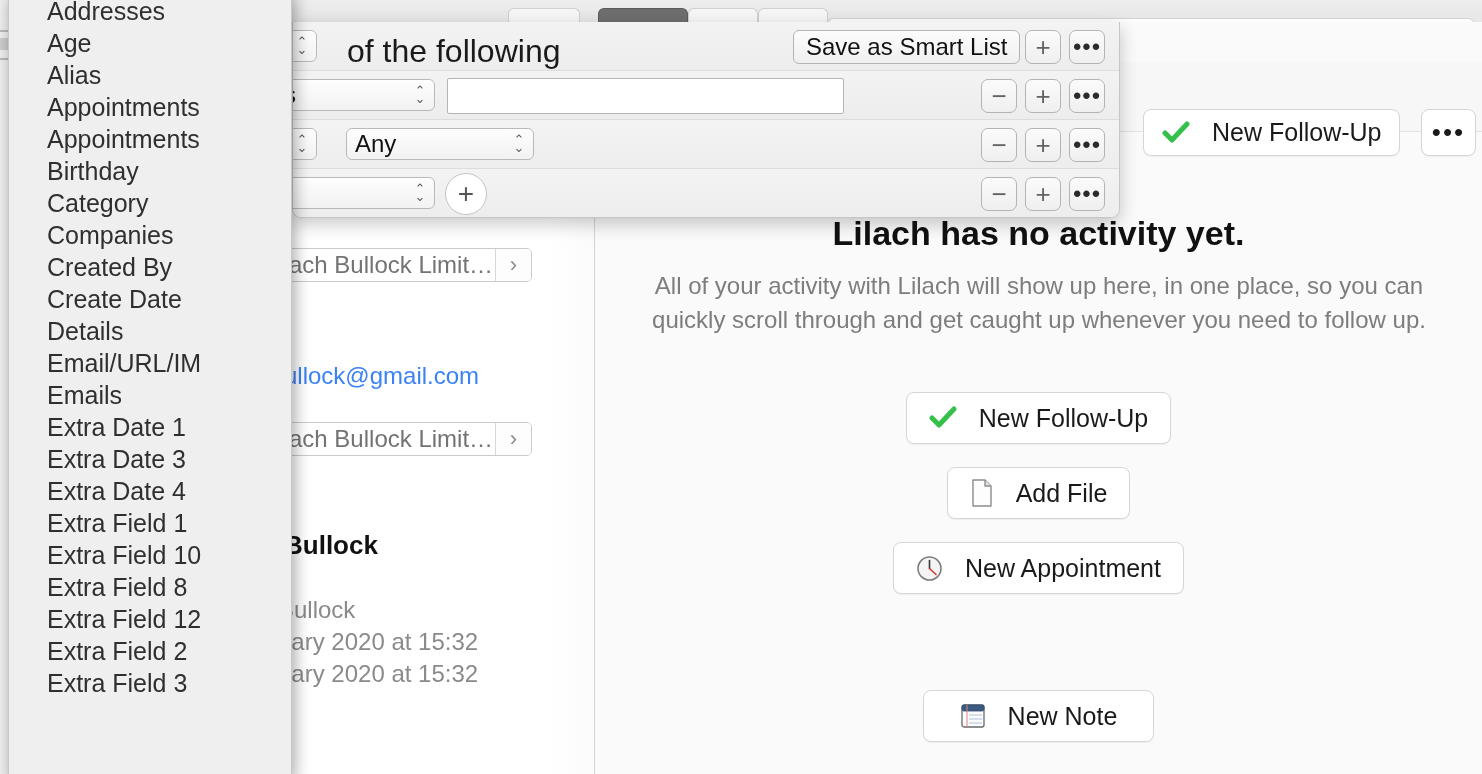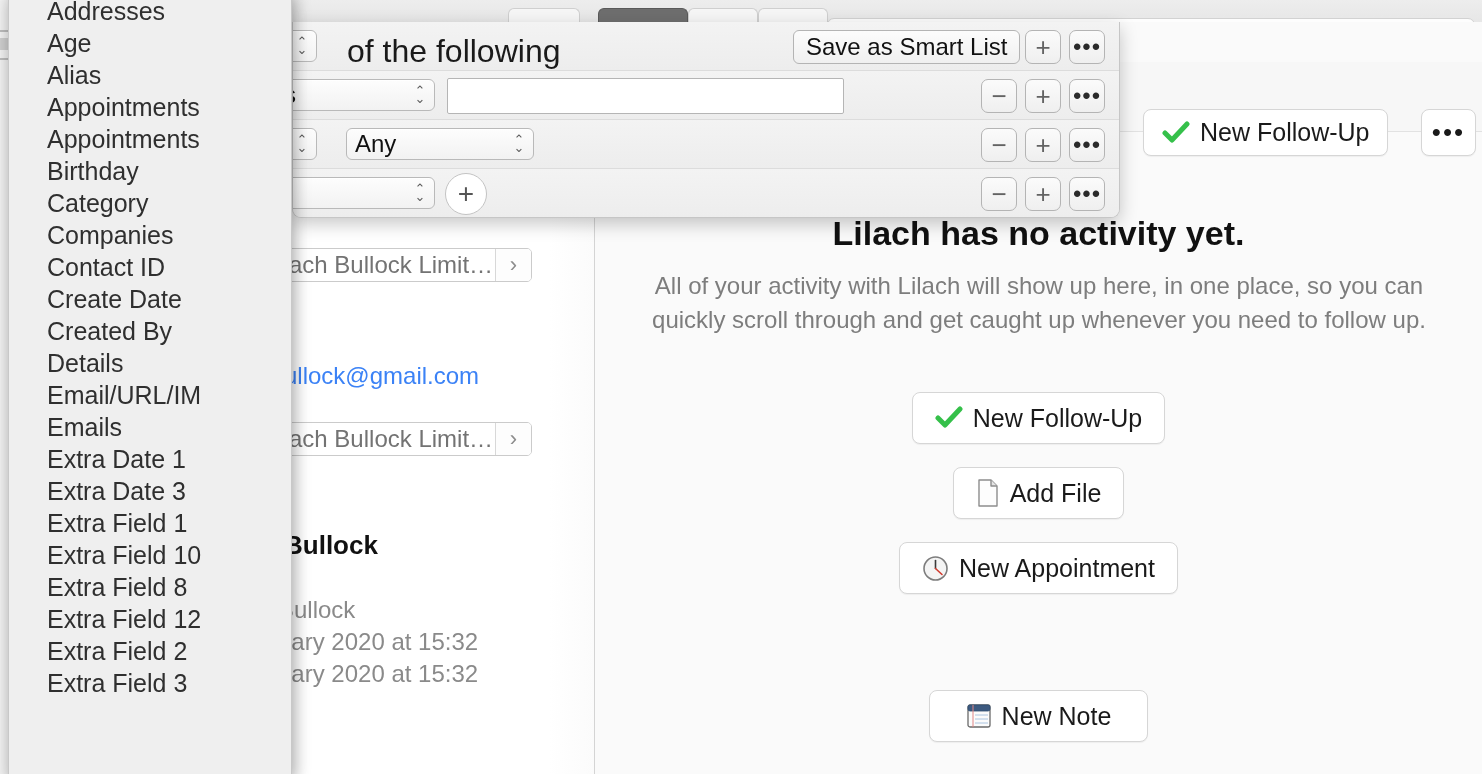--- a/index.html
+++ b/index.html
@@ -34,21 +34,21 @@
   .content-root {
     position: absolute; left: 0; top: 22px; width: 1482px; height: 752px;
     background: #fafafa;
   }
   .toolbar-row {
     position: absolute; left: 0; top: 40px; width: 1482px; height: 70px;
     background: #f7f7f7; border-bottom: 1px solid #e2e2e2;
   }
   .btn {
     display: inline-flex; align-items: center; justify-content: center;
-    gap: 10px;
+    gap: 22px;
     background: #ffffff; border: 1px solid #d6d6d6; border-radius: 8px;
     box-shadow: 0 1px 1px rgba(0,0,0,0.05);
     font-size: 25px; color: #1a1a1a; white-space: nowrap;
     font-family: "Liberation Sans", sans-serif;
     cursor: default;
   }
   .tb-followup {
     position: absolute; left: 1143px; top: 87px;
     height: 47px; padding: 0 18px;
   }
@@ -427,28 +427,28 @@
 
   <div class="field-menu">
     <div class="item">Addresses</div>
     <div class="item">Age</div>
     <div class="item">Alias</div>
     <div class="item">Appointments</div>
     <div class="item">Appointments</div>
     <div class="item">Birthday</div>
     <div class="item">Category</div>
     <div class="item">Companies</div>
-    <div class="item">Contact ID</div>
+    <div class="item">Created By</div>
     <div class="item">Create Date</div>
-    <div class="item">Created By</div>
     <div class="item">Details</div>
     <div class="item">Email/URL/IM</div>
     <div class="item">Emails</div>
     <div class="item">Extra Date 1</div>
     <div class="item">Extra Date 3</div>
+    <div class="item">Extra Date 4</div>
     <div class="item">Extra Field 1</div>
     <div class="item">Extra Field 10</div>
     <div class="item">Extra Field 8</div>
     <div class="item">Extra Field 12</div>
     <div class="item">Extra Field 2</div>
     <div class="item">Extra Field 3</div>
   </div>
 
 </div>
 

